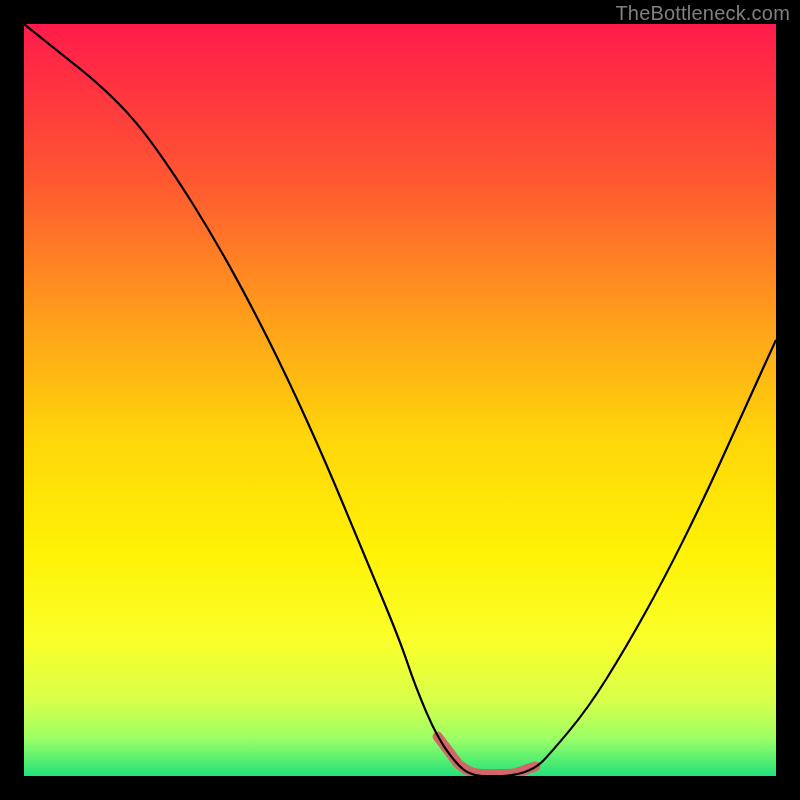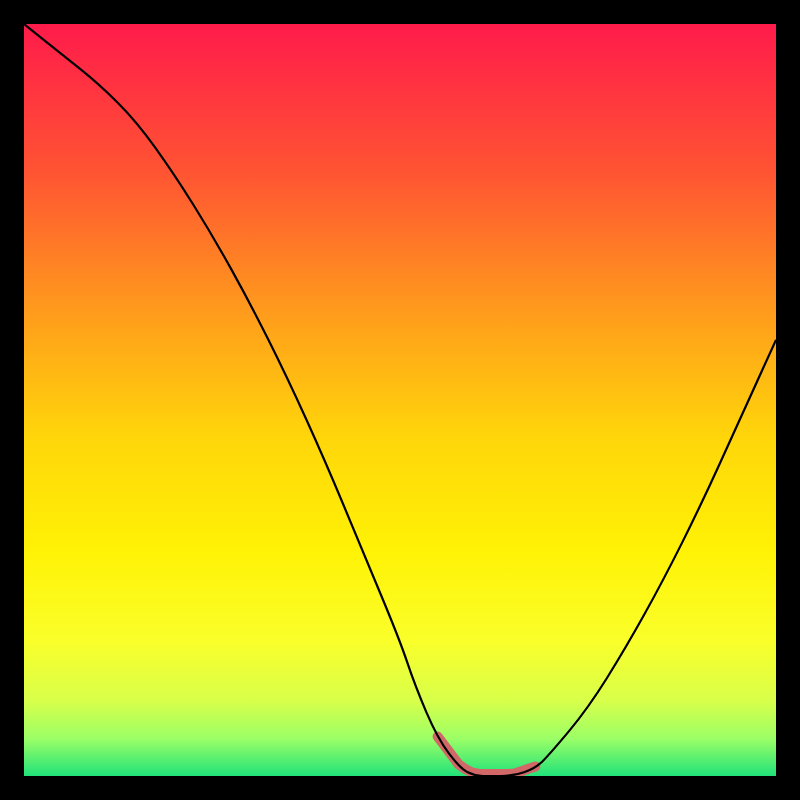--- a/index.html
+++ b/index.html
@@ -52,20 +52,21 @@
     font-size: 20px;
     font-weight: 500;
     letter-spacing: 0.2px;
     user-select: none;
   }
 </style>
 </head>
 <body>
 
 <div class="stage">
+  <div class="watermark">TheBottleneck.com</div>
   <div class="plot-area">
     <svg class="gradient-bg" viewBox="0 0 752 752" preserveAspectRatio="none">
       <defs>
         <linearGradient id="heat" x1="0" y1="0" x2="0" y2="1">
             <stop offset="0%" stop-color="#ff1b4b"></stop>
             <stop offset="20%" stop-color="#ff5532"></stop>
             <stop offset="40%" stop-color="#ffa21a"></stop>
             <stop offset="55.00000000000001%" stop-color="#ffd60a"></stop>
             <stop offset="70%" stop-color="#fff205"></stop>
             <stop offset="82%" stop-color="#faff2a"></stop>

